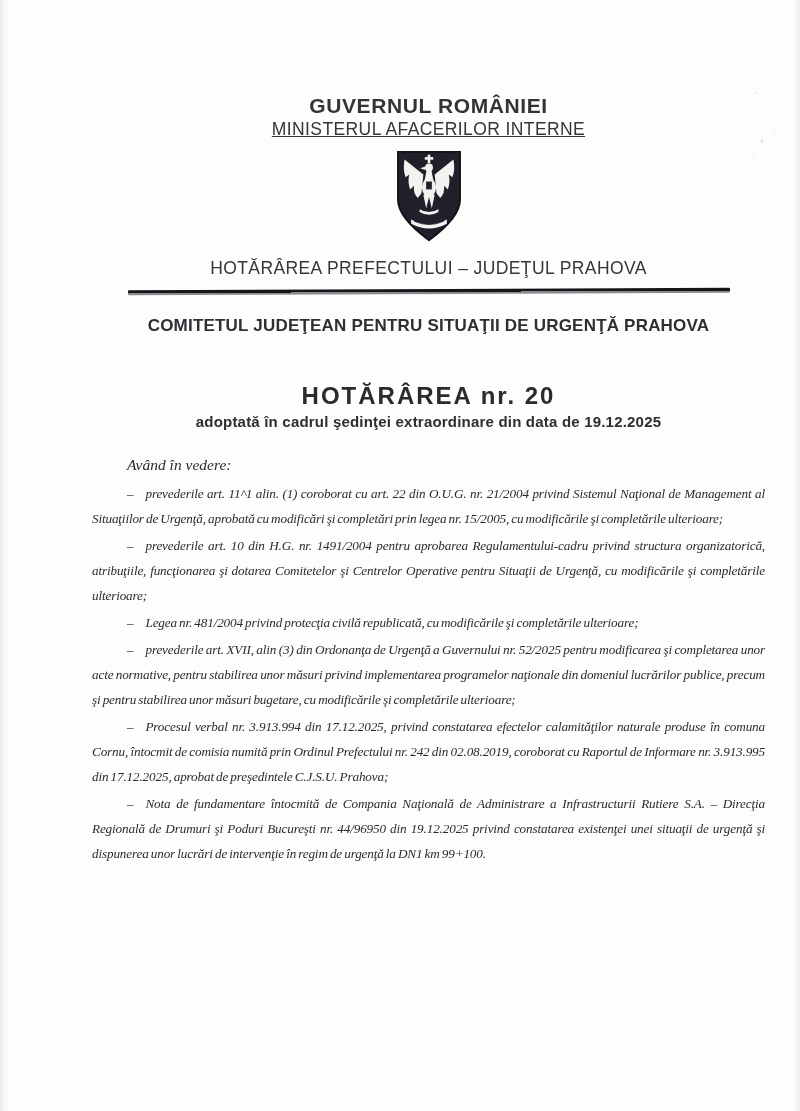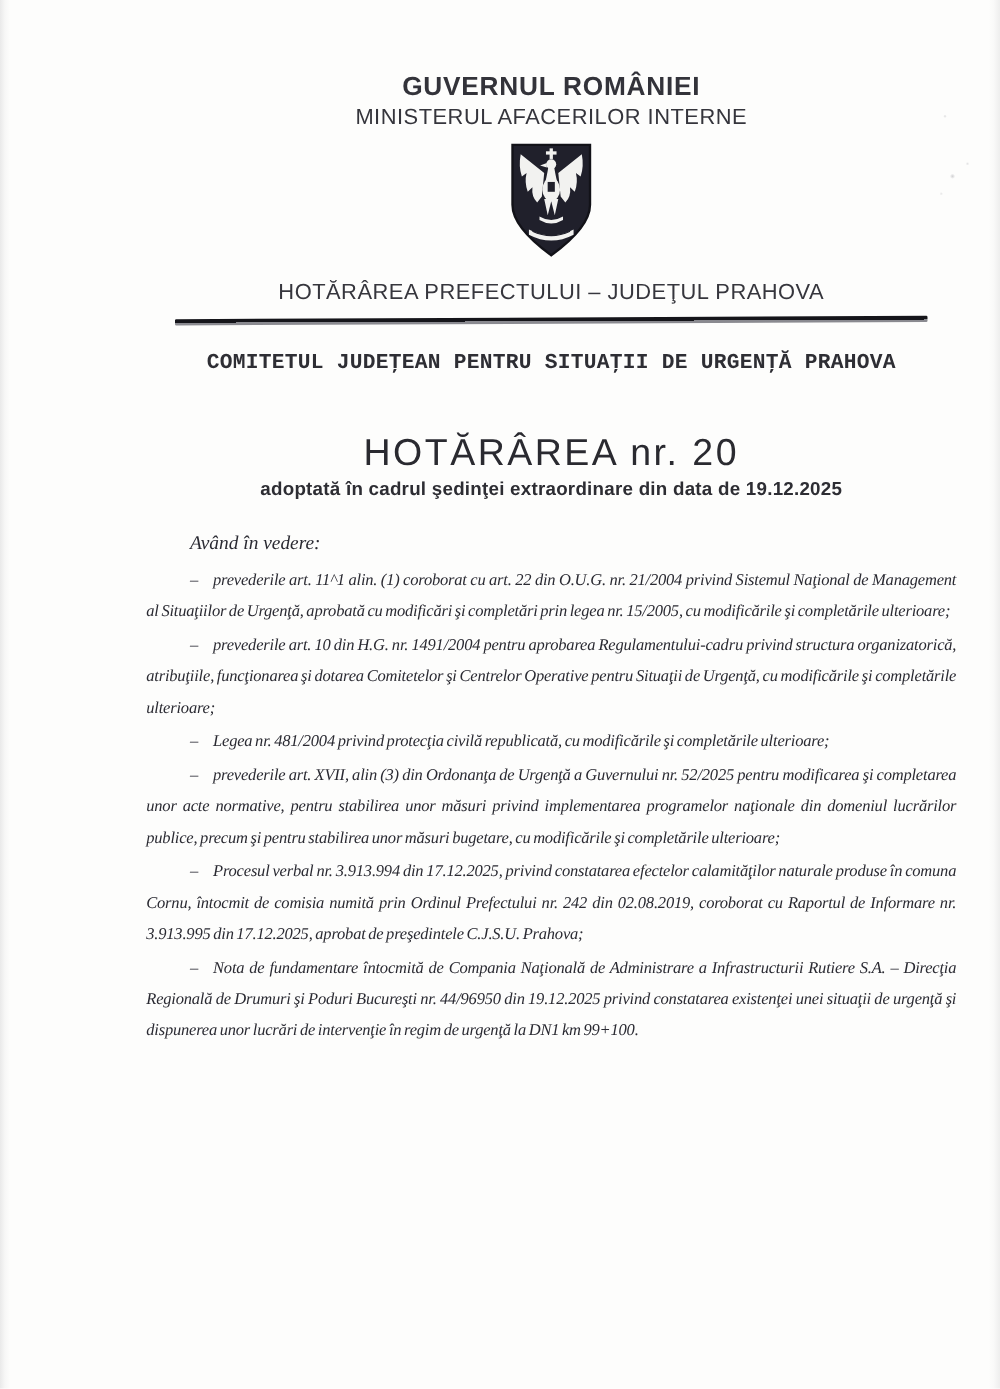--- a/index.html
+++ b/index.html
@@ -13,36 +13,36 @@
       radial-gradient(circle 2px at 756px 93px,  rgba(90,90,100,.20), transparent 70%),
       radial-gradient(circle 2px at 774px 131px, rgba(90,90,100,.18), transparent 70%),
       radial-gradient(circle 2px at 753px 155px, rgba(90,90,100,.15), transparent 70%),
       linear-gradient(to right, rgba(60,60,70,.10) 0px, rgba(60,60,70,.03) 4px, transparent 8px),
       linear-gradient(to left,  rgba(60,60,70,.08) 0px, rgba(60,60,70,.02) 5px, transparent 9px),
       #fdfdfc;
     overflow:hidden;
     color:#2b2b32;
     font-family:"Liberation Sans", sans-serif;
   }
-  .content { padding:58px 35px 0 117px; }
+  .content { padding:58px 35px 0 92px;margin-top:36px; }
 
   .center { text-align:center; }
   .gov-title   { font-size:21px; font-weight:bold; letter-spacing:.6px; color:#33333a; }
-  .ministry    { font-size:17.5px; letter-spacing:.4px; color:#35353c; margin-top:1px; }
+  .ministry    { font-size:17.5px; letter-spacing:.4px; color:#35353c; margin-top:1px;text-decoration:underline; }
   .coa-wrap    { text-align:center; margin:10px 0 2px; }
   .coa         { display:inline-block; width:78px; height:94px; }
   .institution { font-size:17.5px; letter-spacing:.4px; color:#36363d; margin-top:10px; }
   .rule {
     width:602px; height:5px; margin:10px auto 0;
     background:linear-gradient(#15151a 0 58%, #8a8a90 58% 100%);
     transform:rotate(-.25deg); border-radius:1px;
   }
-  .committee { font-size:17px; font-weight:bold; letter-spacing:.2px; margin-top:22px; color:#2e2e34;font-family:Liberation Mono, monospace; }
+  .committee { font-size:17px; font-weight:bold; letter-spacing:.2px; margin-top:22px; color:#2e2e34; }
 
-  .title    { font-size:30px; font-weight:normal; letter-spacing:2px; margin-top:46px; color:#2a2a30; }
+  .title    { font-size:24px; font-weight:bold; letter-spacing:2px; margin-top:46px; color:#2a2a30; }
   .subtitle { font-size:15px;  font-weight:bold; letter-spacing:.2px; margin-top:3px; color:#2d2d33; }
   .addressee{ font-size:15px;  font-weight:bold; margin-top:18px; color:#2d2d33; }
 
   .body-serif { font-family:"Liberation Serif", serif; color:#2a2a32;font-style:italic; }
   .preamble { font-size:15.5px; margin-top:22px; text-indent:35px; line-height:25px; }
   .considerations { margin-top:4px; }
   .item {
     font-size:13.2px; line-height:25px;
     text-align:justify; text-indent:35px;
     letter-spacing:-.15px; word-spacing:-1px;

